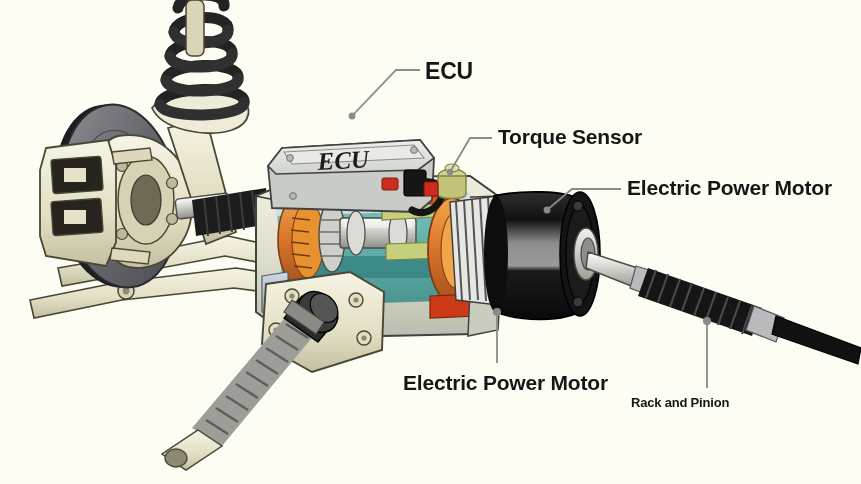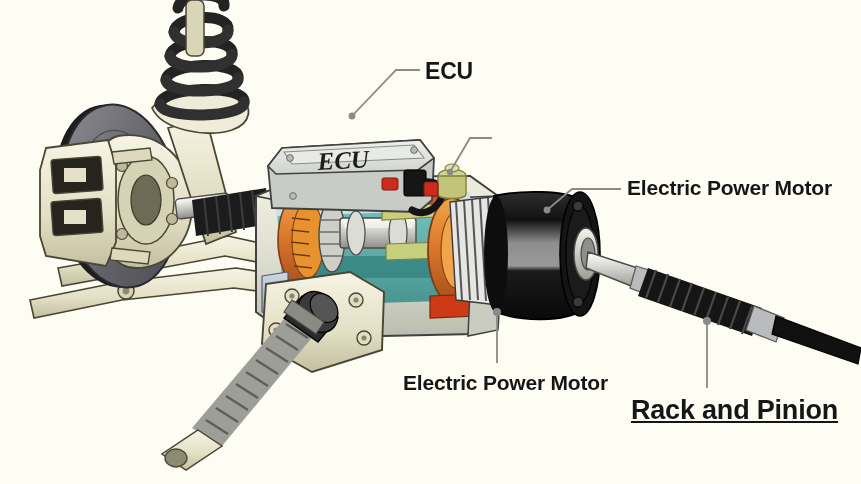--- a/index.html
+++ b/index.html
@@ -16,21 +16,21 @@
     font-family:"Liberation Sans", sans-serif;
     font-weight:bold;
     color:#161616;
     white-space:nowrap;
     letter-spacing:-0.2px;
   }
   #lbl-ecu{left:425px;top:58px;font-size:23px;}
   #lbl-torque{left:498px;top:125px;font-size:21px;}
   #lbl-epm-right{left:627px;top:176px;font-size:21px;}
   #lbl-epm-bottom{left:403px;top:371px;font-size:21px;}
-  #lbl-rack{left:631px;top:395px;font-size:27px;text-decoration:underline;}
+  #lbl-rack{left:631px;top:395px;font-size:13px;}
 </style>
 </head>
 <body>
 
 <div id="stage">
 
   <svg id="art" viewBox="0 0 861 484">
     <defs>
       <linearGradient id="gMetal" x1="0" y1="0" x2="0" y2="1">
         <stop offset="0%" stop-color="#f2f2ee"></stop>
@@ -332,17 +332,18 @@
         <circle cx="497" cy="312" r="4" fill="#8a8a8a" stroke="none"></circle>
       </g>
       <g>
         <path d="M707,321 L707,388"></path>
         <circle cx="707" cy="321" r="4" fill="#8a8a8a" stroke="none"></circle>
       </g>
     </g>
   </svg>
 
   <div class="lbl" id="lbl-ecu">ECU</div>
+  <div class="lbl" id="lbl-torque">Torque Sensor</div>
   <div class="lbl" id="lbl-epm-right">Electric Power Motor</div>
   <div class="lbl" id="lbl-epm-bottom">Electric Power Motor</div>
   <div class="lbl" id="lbl-rack">Rack and Pinion</div>
 
 </div>
 
 </body></html>

